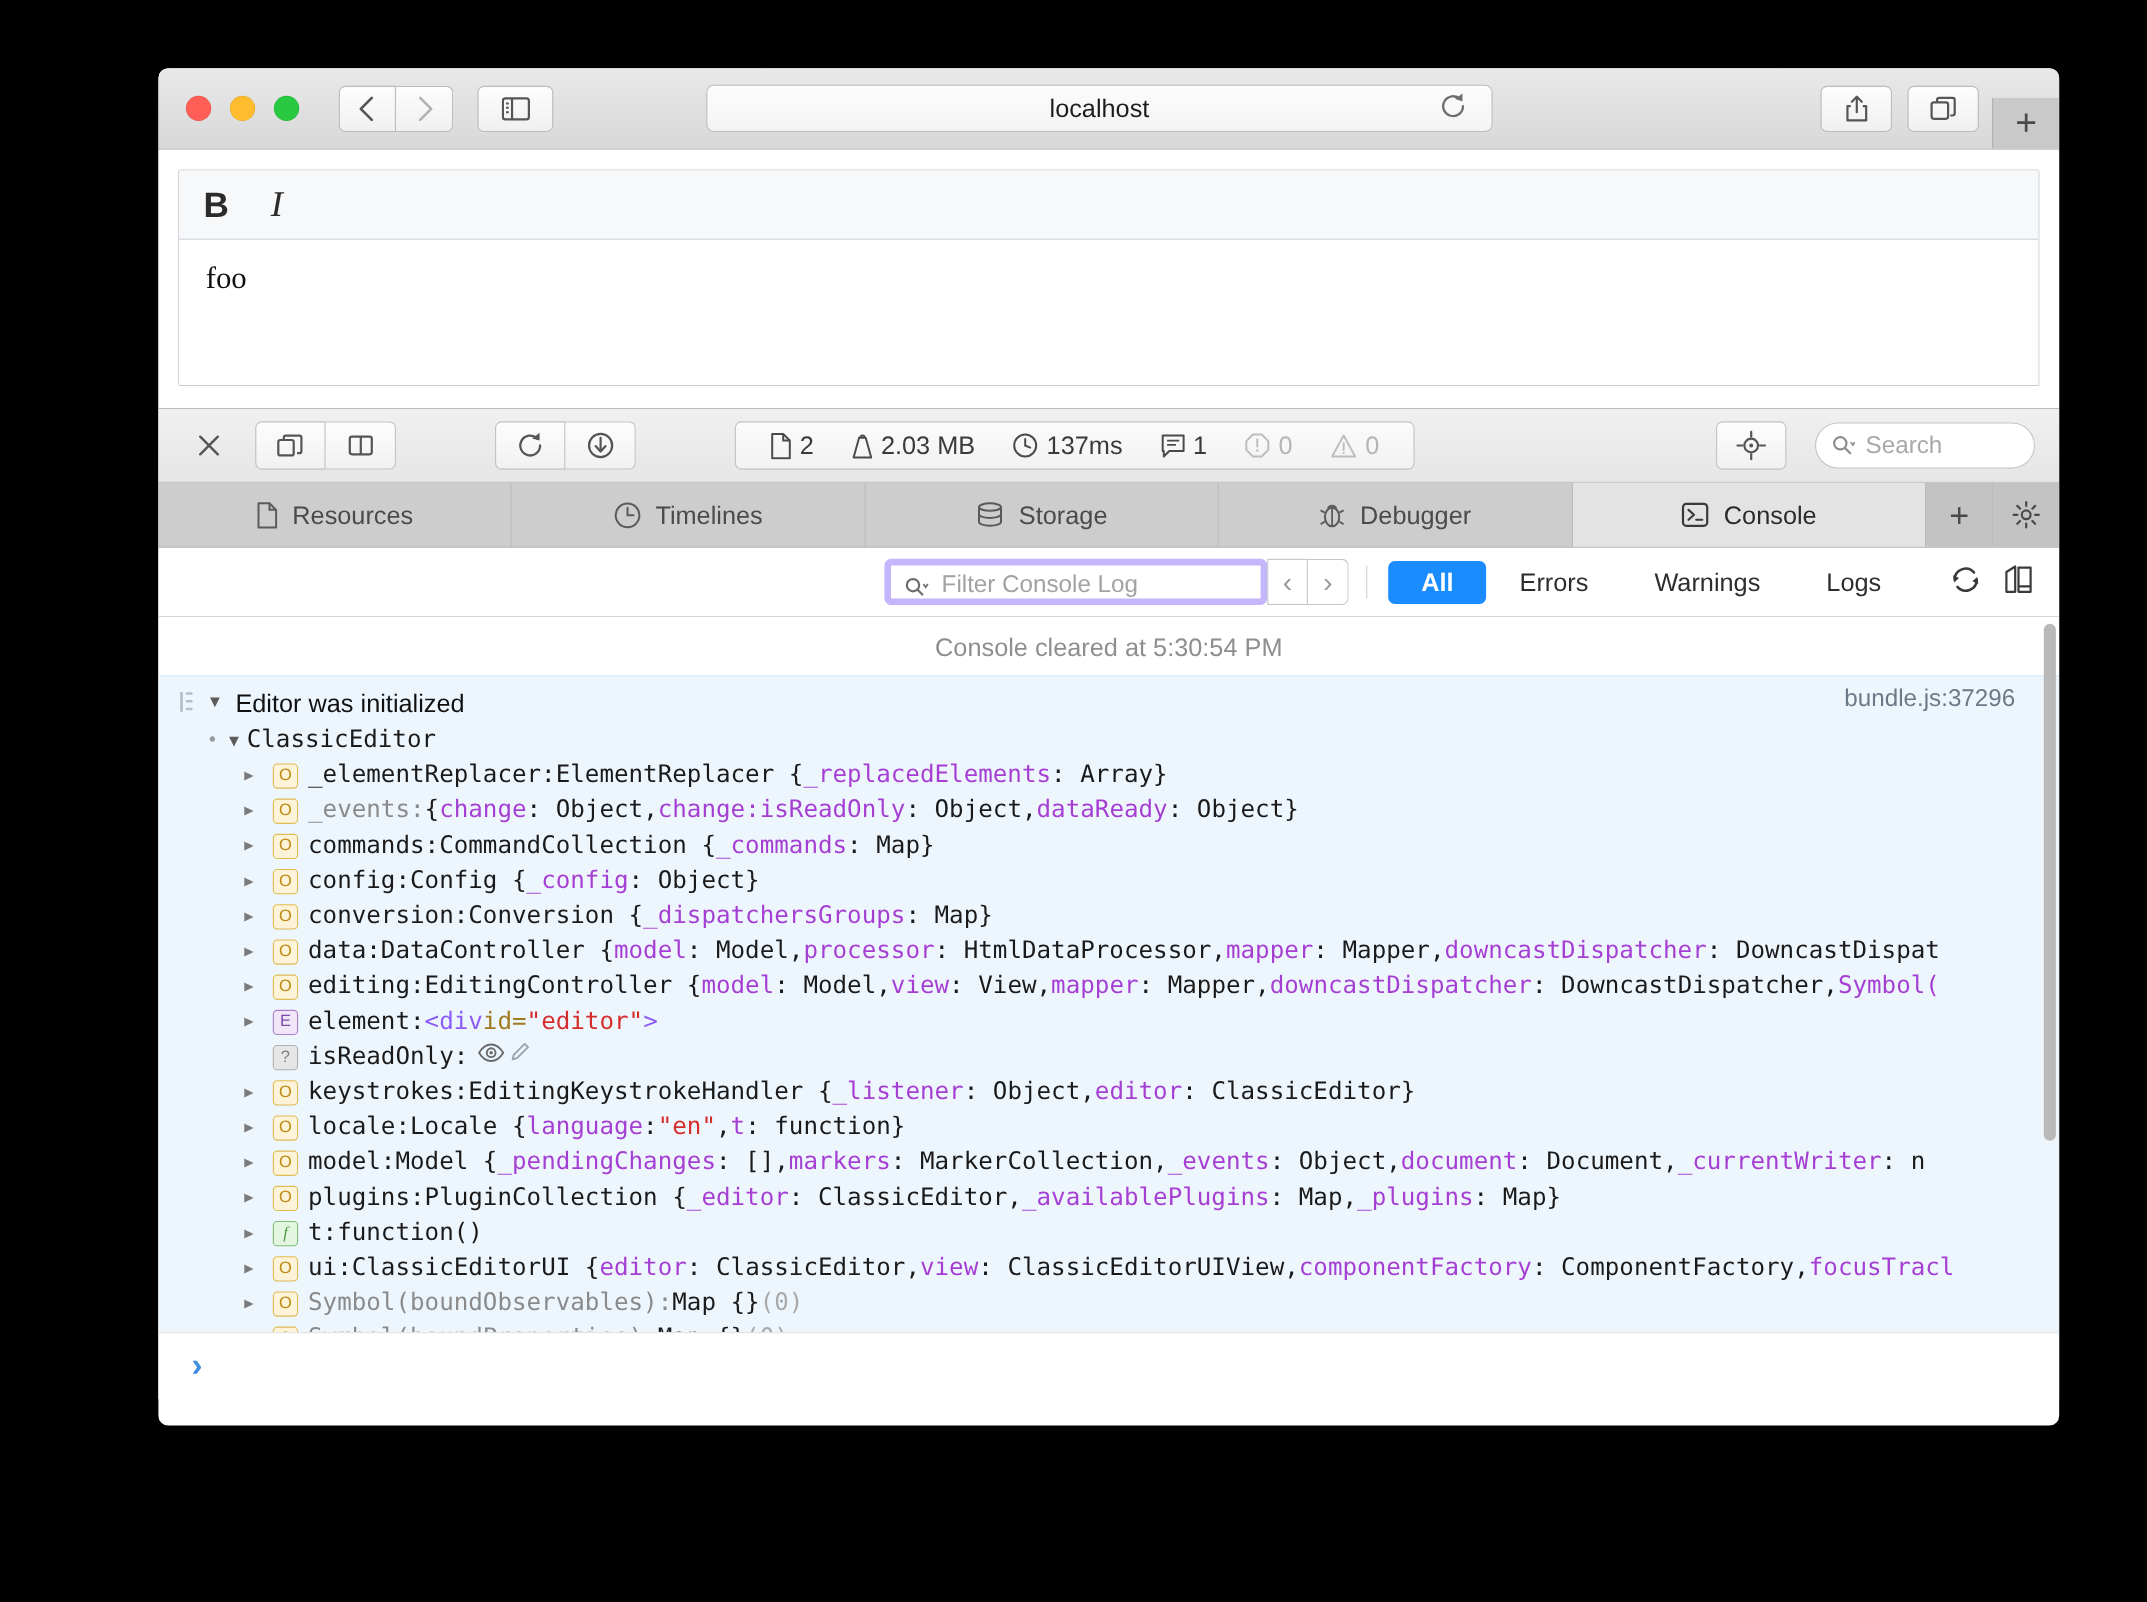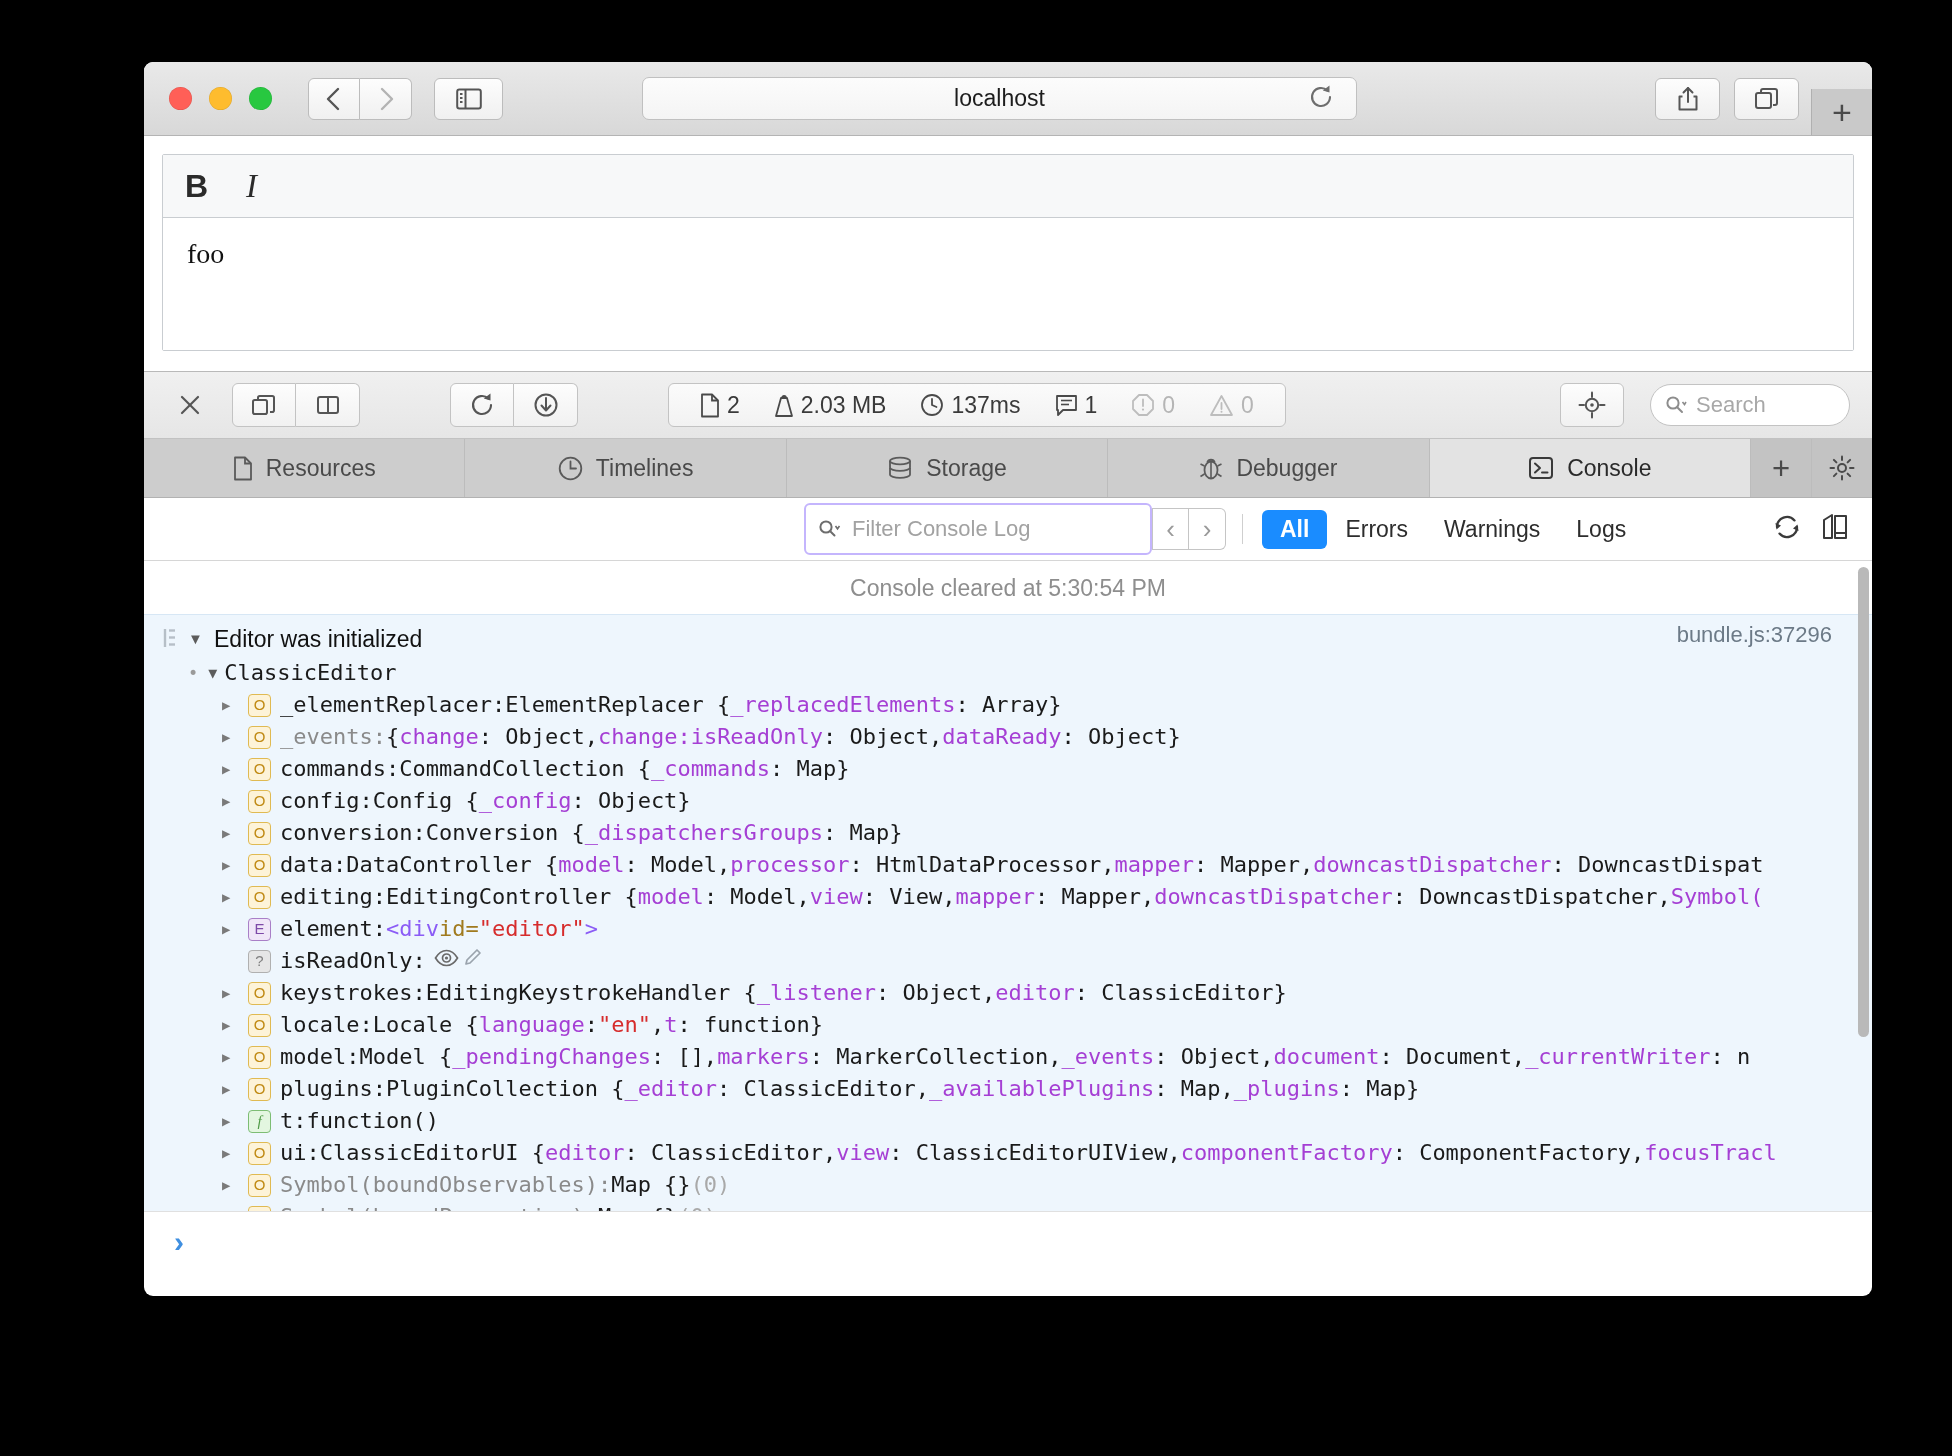--- a/index.html
+++ b/index.html
@@ -62,29 +62,29 @@
   .isearch{position:absolute;right:22px;width:200px;height:42px;background:#fff;border:1px solid #c3c3c3;border-radius:21px;display:flex;align-items:center;padding-left:14px;box-sizing:border-box;gap:9px;}
   .isearch span{font-size:22px;color:#a8a8a8;}
 
   .tabbar{height:58px;display:flex;background:#cdcdcd;border-bottom:1px solid #b2b2b2;position:relative;}
   .tab{flex:1;display:flex;align-items:center;justify-content:center;gap:13px;font-size:23px;color:#4a4a4a;border-right:1px solid #bcbcbc;}
   .tab.active{background:#e3e3e3;color:#2a2a2a;}
   .tabextra{width:60px;display:flex;align-items:center;justify-content:center;border-right:1px solid #bcbcbc;background:#c3c3c3;}
   .tabextra.last{border-right:none;}
 
   .filterbar{height:62px;background:#fff;border-bottom:1px solid #d6d6d6;display:flex;align-items:center;position:relative;}
-  .fsearch{position:absolute;left:660px;width:348px;height:52px;border:2px solid #c4b5fd;border-radius:6px;display:flex;align-items:center;box-sizing:border-box;background:#fff;}
+  .fsearch{position:absolute;left:660px;width:348px;height:42px;border:6px solid #c4b5fd;border-radius:6px;display:flex;align-items:flex-end;box-sizing:border-box;background:#fff;}
   .fsearch .ph{font-size:22px;color:#a2a2a2;margin-left:10px;}
   .navarrows{position:absolute;left:1008px;display:flex;}
   .navarrow{width:37px;height:42px;border:1px solid #c5c5c5;display:flex;align-items:center;justify-content:center;box-sizing:border-box;background:#fff;}
   .navarrow:first-child{border-radius:0;}
   .navarrow:last-child{border-radius:0 6px 6px 0;border-left:none;}
   .divline{position:absolute;left:1098px;width:1px;height:30px;background:#cfcfcf;}
   .segbtns{position:absolute;left:1118px;display:flex;align-items:center;gap:0;}
-  .seg{font-size:23px;color:#2d2d2d;padding:6px 18px;border-radius:6px;}
+  .seg{font-size:23px;color:#2d2d2d;padding:6px 30px;border-radius:6px;}
   .seg.active{background:#1a8cff;color:#fff;font-weight:600;}
   .fricons{position:absolute;right:22px;display:flex;align-items:center;gap:18px;}
 
   .console{position:relative;background:#fff;height:650px;overflow:hidden;}
   .cleared{text-align:center;font-size:23px;color:#8e8e8e;padding:14px 0 12px;}
   .loggroup{background:#eef6fd;border-top:1px solid #d7e7f5;position:relative;padding:6px 0 4px;}
   .logrow{display:flex;align-items:center;font-family:"DejaVu Sans Mono",monospace;font-size:22px;line-height:32px;height:32px;white-space:nowrap;}
   .msgrow{font-family:"Liberation Sans",sans-serif;font-size:23px;color:#111;padding-left:44px;height:36px;line-height:36px;display:flex;align-items:center;gap:10px;}
   .srclink{position:absolute;right:40px;top:7px;font-size:22px;color:#6c7a87;}
   .tri{color:#5c5c5c;font-size:15px;display:inline-block;width:16px;}

